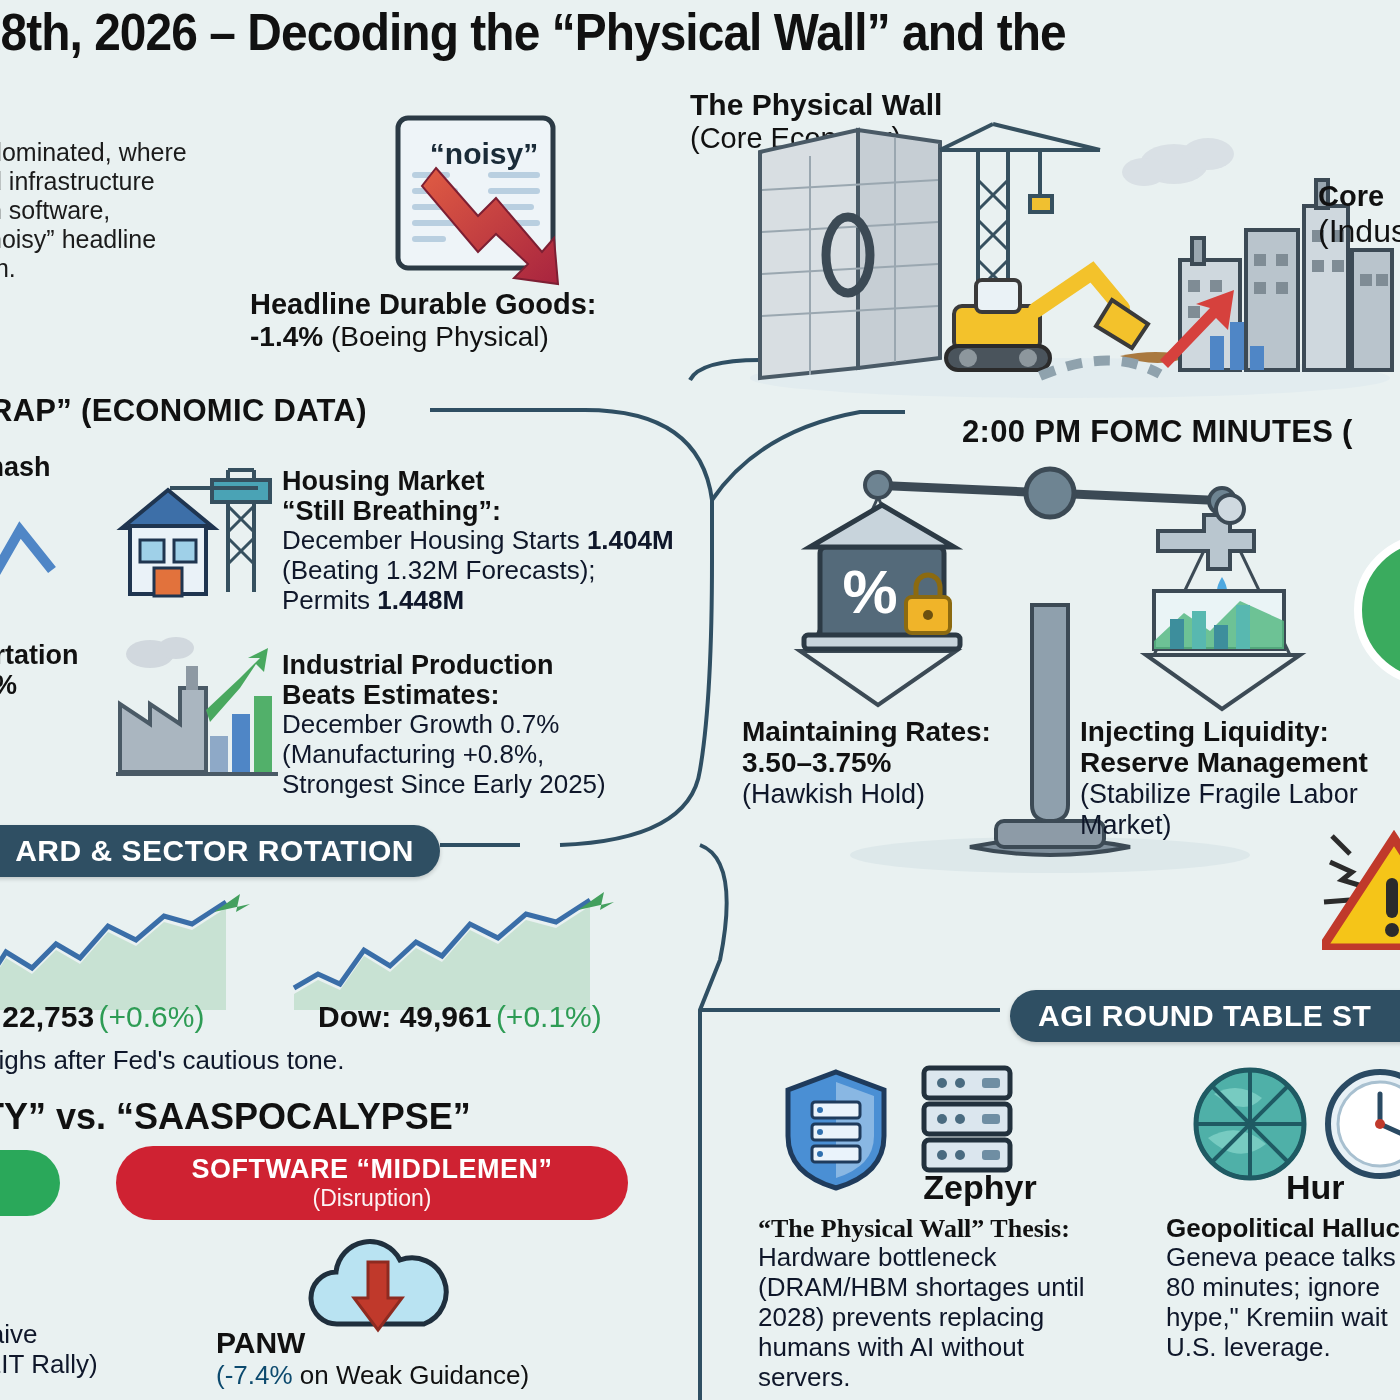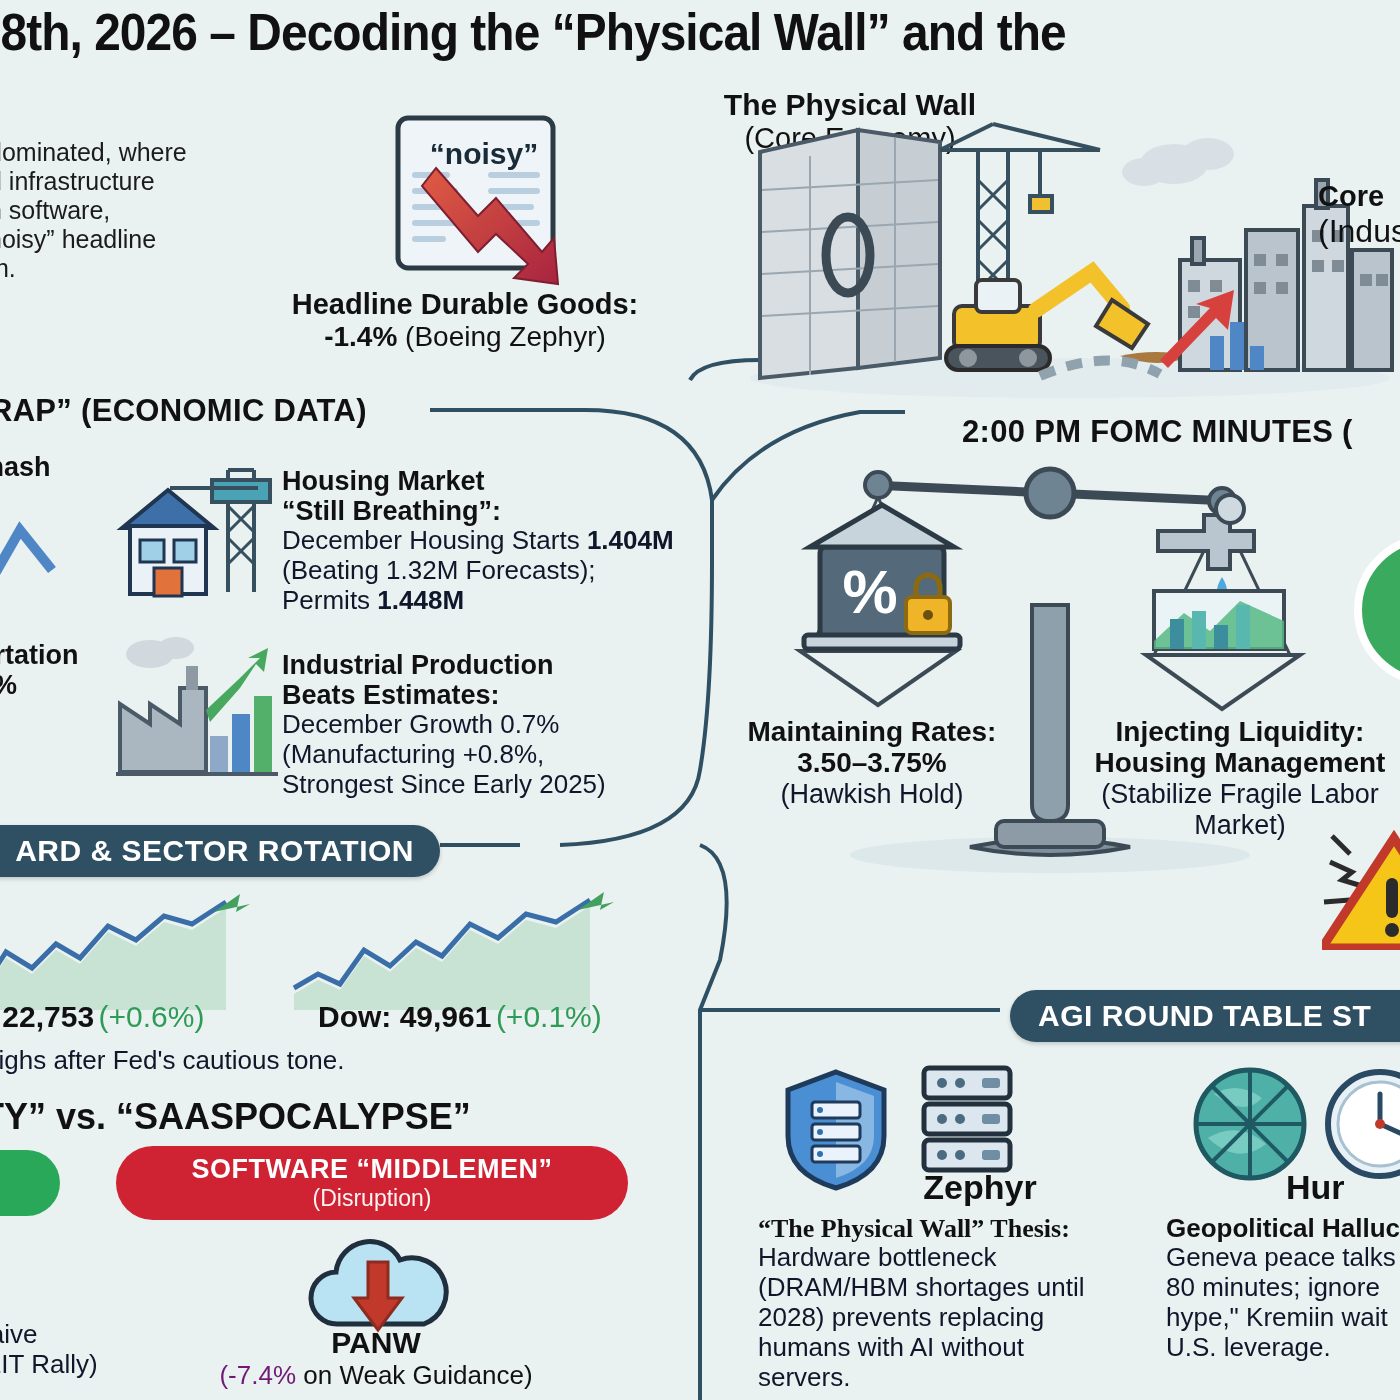--- a/index.html
+++ b/index.html
@@ -17,21 +17,21 @@
   .title{
     left:-180px;top:2px;width:1800px;
     font-size:52px;font-weight:bold;letter-spacing:-1px;
     color:#111;white-space:nowrap;
     font-family:"Liberation Sans",sans-serif;
     transform:scaleX(0.92);transform-origin:left top;
   }
   .body-txt{font-size:25px;line-height:1.16;color:#1b1b1b;}
   .cap-bold{font-size:27px;font-weight:bold;line-height:1.12;color:#111;}
   .cap-reg{font-size:26px;line-height:1.15;color:#0f172a;}
-  .center{text-align:center;}
+  .center{text-align:left;}
 
   
   .pill{
     background:#2f4f63;color:#fff;border-radius:40px;
     font-size:30px;font-weight:bold;letter-spacing:.5px;
     display:flex;align-items:center;justify-content:center;
     box-shadow:0 2px 4px rgba(0,0,0,.18);
     white-space:nowrap;
   }
   .plainband{
@@ -51,21 +51,21 @@
     display:flex;flex-direction:column;align-items:center;justify-content:center;
     font-weight:bold;
   }
   .pill-red{
     background:#cf2232;color:#fff;border-radius:40px;
     display:flex;flex-direction:column;align-items:center;justify-content:center;
     font-weight:bold;
   }
   .pill-red .sub,.pill-green .sub{font-weight:normal;font-size:23px;opacity:.95;}
   .pos{color:#2e9c55;}
-  .neg{color:#701a75;}
+  .neg{color:#0c4a6e;}
 
   
   .ticker{font-size:30px;font-weight:bold;}
 
   
   .persona-name{font-size:34px;font-weight:bold;text-align:center;}
 </style>
 </head>
 <body>
 
@@ -111,21 +111,21 @@
           <stop offset="1" stop-color="#a8243f"></stop>
         </linearGradient>
       </defs>
       <path d="M44 56 L86 104 L104 86 L150 140 L162 126 L166 172 L122 166 L136 152 L104 122 L86 140 L30 74 Z" fill="url(#rdg)" stroke="#7d1f33" stroke-width="2"></path>
       <text x="92" y="52" text-anchor="middle" font-size="30" font-weight="bold" font-family="Liberation Sans, sans-serif" fill="#1a2b38">“noisy”</text>
     </svg>
   </div>
   <div class="abs center" style="left:250px;top:288px;width:430px;">
     <div class="cap-bold" style="font-size:29px;">Headline Durable Goods:</div>
     <div style="font-size:28px;line-height:1.2;">
-      <b>-1.4%</b><span> (Boeing Zephyr)</span>
+      <b>-1.4%</b><span> (Boeing Physical)</span>
     </div>
   </div>
 
   <div class="abs center" style="left:690px;top:88px;width:320px;">
     <div style="font-size:30px;font-weight:bold;">The Physical Wall</div>
     <div style="font-size:29px;">(Core Economy)</div>
   </div>
 
   <svg class="abs" style="left:740px;top:110px;" width="660" height="290">
 
@@ -334,21 +334,21 @@
   </svg>
 
   <div class="abs center" style="left:742px;top:716px;width:260px;">
     <div class="cap-bold" style="font-size:28px;">Maintaining Rates:</div>
     <div class="cap-bold" style="font-size:28px;">3.50–3.75%</div>
     <div class="cap-reg" style="font-size:27px;">(Hawkish Hold)</div>
   </div>
 
   <div class="abs center" style="left:1080px;top:716px;width:320px;">
     <div class="cap-bold" style="font-size:28px;">Injecting Liquidity:</div>
-    <div class="cap-bold" style="font-size:28px;">Housing Management</div>
+    <div class="cap-bold" style="font-size:28px;">Reserve Management</div>
     <div class="cap-reg" style="font-size:27px;">(Stabilize Fragile Labor</div>
     <div class="cap-reg" style="font-size:27px;">Market)</div>
   </div>
 
   <svg class="abs" style="left:1352px;top:530px;" width="110" height="160">
     <circle cx="78" cy="80" r="72" fill="#3aab5e" stroke="#ffffff" stroke-width="8"></circle>
   </svg>
 
   <svg class="abs" style="left:1322px;top:820px;" width="100" height="130">
     <g stroke="#2b2b2b" stroke-width="5" fill="none">

